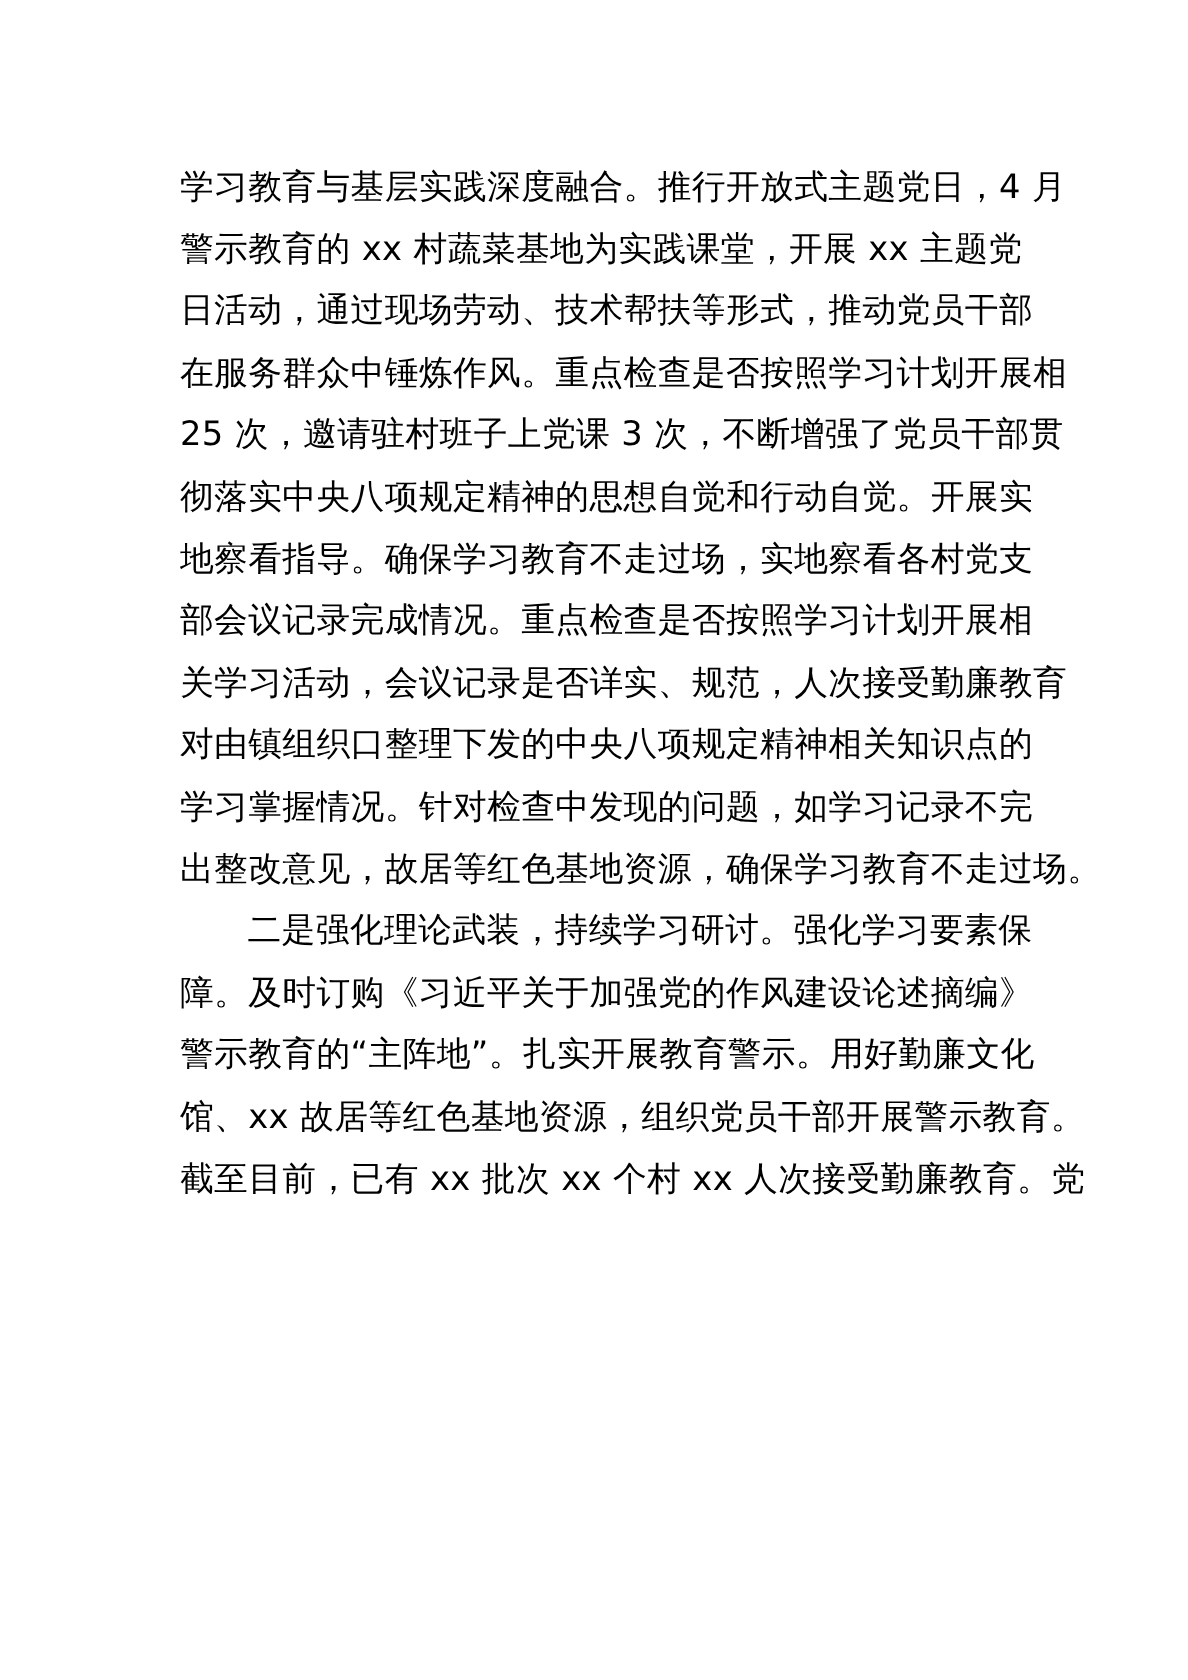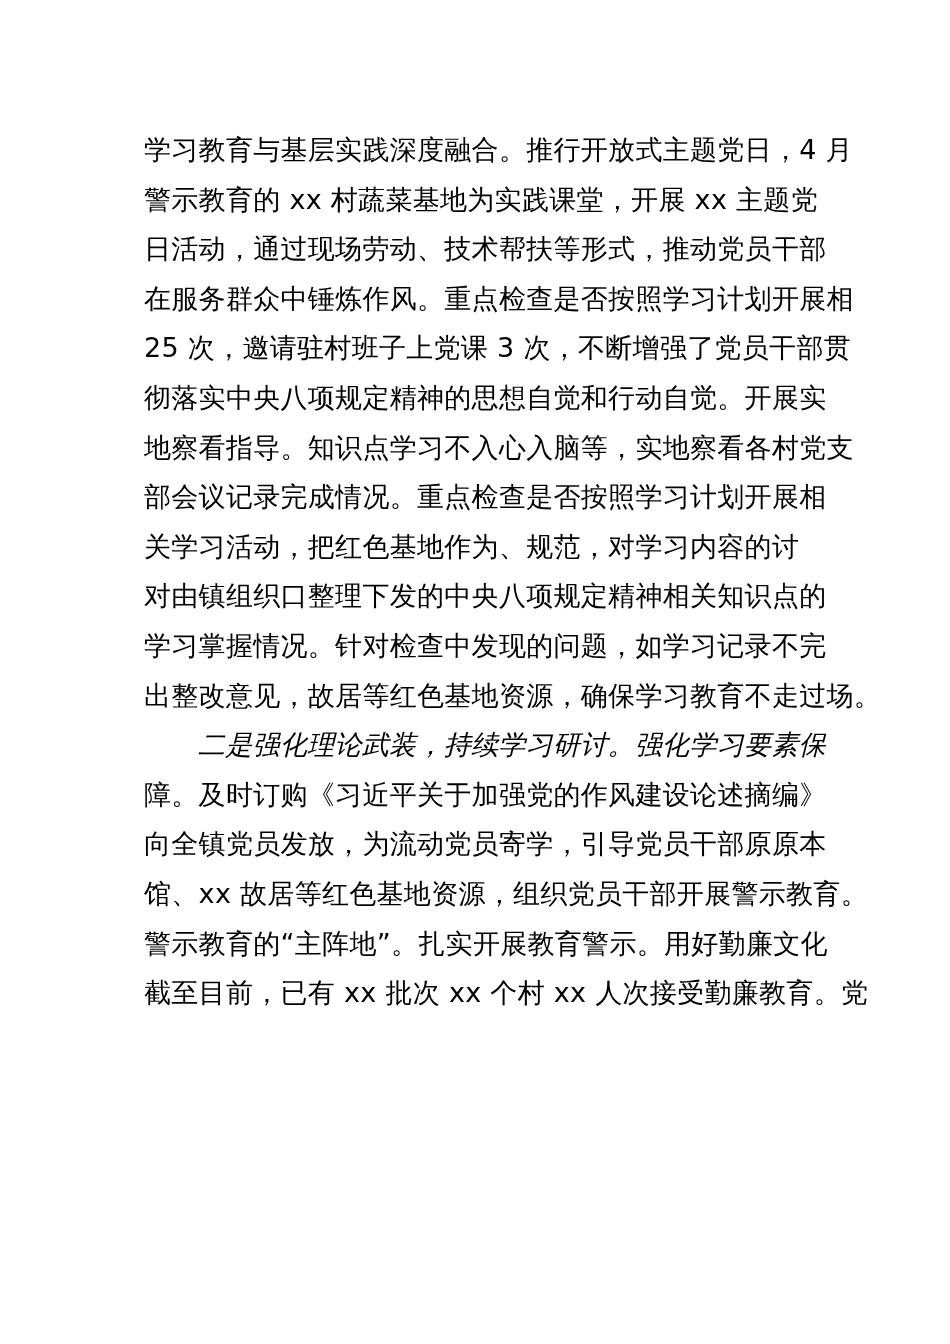--- a/index.html
+++ b/index.html
@@ -8,46 +8,45 @@
   .text-block { position: absolute; left: 144px; top: 125px; width: 700px; }
   .line {
     font-family: "DejaVu Sans", "Liberation Sans", sans-serif;
     font-size: 27px;
     line-height: 49.6px;
     height: 49.6px;
     color: #000000;
     white-space: nowrap;
     letter-spacing: 0.3px;
   }
-  .line.indent { padding-left: 54px; font-style: italic; }
+  .line.indent { padding-left: 54px; }
 </style>
 </head>
 <body>
 
 <div class="page">
   <div class="text-block">
 
     <div>
       <div class="line">学习教育与基层实践深度融合。推行开放式主题党日，4 月</div>
       <div class="line">警示教育的 xx 村蔬菜基地为实践课堂，开展 xx 主题党</div>
       <div class="line">日活动，通过现场劳动、技术帮扶等形式，推动党员干部</div>
       <div class="line">在服务群众中锤炼作风。重点检查是否按照学习计划开展相</div>
       <div class="line">25 次，邀请驻村班子上党课 3 次，不断增强了党员干部贯</div>
       <div class="line">彻落实中央八项规定精神的思想自觉和行动自觉。开展实</div>
-      <div class="line">地察看指导。知识点学习不入心入脑等，实地察看各村党支</div>
+      <div class="line">地察看指导。确保学习教育不走过场，实地察看各村党支</div>
       <div class="line">部会议记录完成情况。重点检查是否按照学习计划开展相</div>
-      <div class="line">关学习活动，把红色基地作为、规范，对学习内容的讨</div>
+      <div class="line">关学习活动，会议记录是否详实、规范，人次接受勤廉教育</div>
       <div class="line">对由镇组织口整理下发的中央八项规定精神相关知识点的</div>
       <div class="line">学习掌握情况。针对检查中发现的问题，如学习记录不完</div>
       <div class="line">出整改意见，故居等红色基地资源，确保学习教育不走过场。</div>
     </div>
 
     <div>
       <div class="line indent">二是强化理论武装，持续学习研讨。强化学习要素保</div>
       <div class="line">障。及时订购《习近平关于加强党的作风建设论述摘编》</div>
-      <div class="line">向全镇党员发放，为流动党员寄学，引导党员干部原原本</div>
+      <div class="line">警示教育的“主阵地”。扎实开展教育警示。用好勤廉文化</div>
       <div class="line">馆、xx 故居等红色基地资源，组织党员干部开展警示教育。</div>
-      <div class="line">警示教育的“主阵地”。扎实开展教育警示。用好勤廉文化</div>
       <div class="line">截至目前，已有 xx 批次 xx 个村 xx 人次接受勤廉教育。党</div>
     </div>
 
   </div>
 </div>
 
 </body></html>

